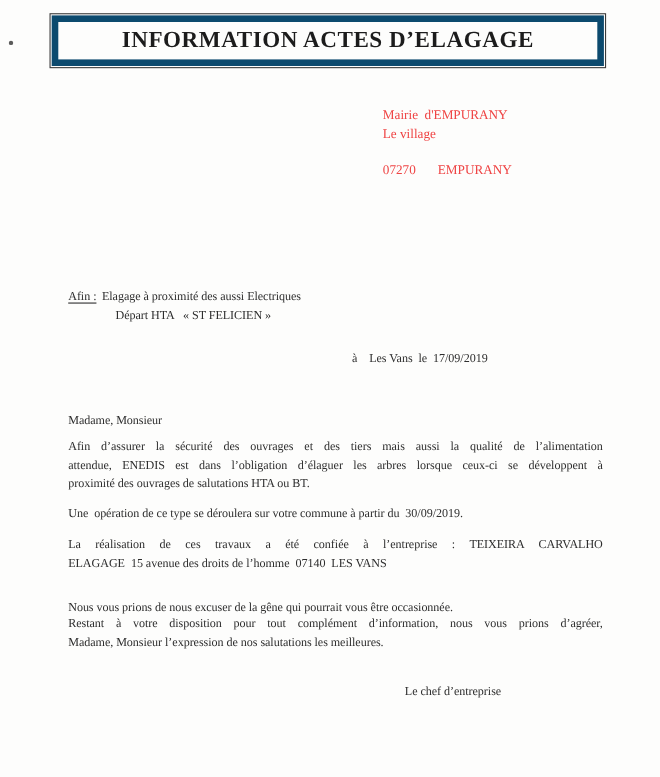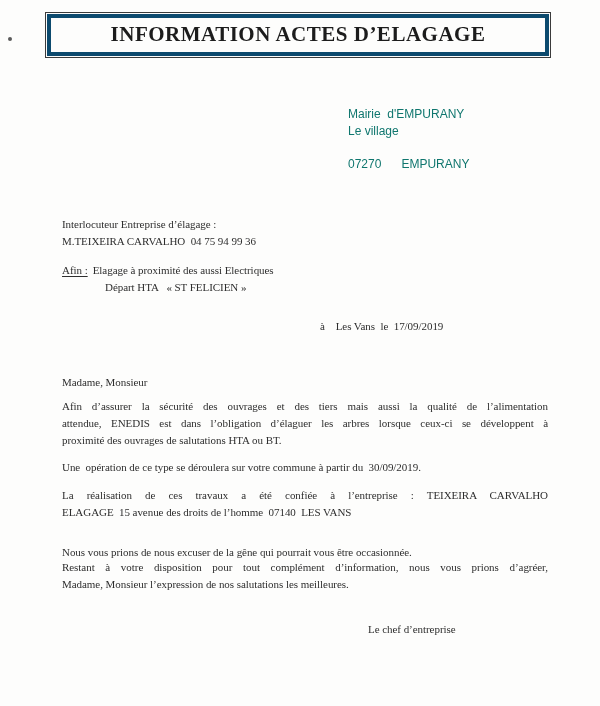--- a/index.html
+++ b/index.html
@@ -17,35 +17,35 @@
   
   .speck{left:8px;top:37px;width:4px;height:4px;background:#5a5a5a;border-radius:50%;}
   
   .title-box{
     left:45px;top:12px;width:502px;
     border:1px solid #3b3b3b;
     padding:1px;
     background:#fdfdfc;
   }
   .title-inner{
-    border:4px solid #0c4a6e;
+    border:6px solid #0c4a6e;
     text-align:center;
     padding:4px 0 5px 0;
   }
   .title-text{
     font-weight:bold;
     font-size:21px;
     letter-spacing:0.5px;
     color:#1c1c1c;
   }
   
   .recipient{
-    left:348px;top:106px;
-    font-family:Liberation Sans, sans-serif;
-    font-size:12px;line-height:17px;color:#0f766e;
+    left:348px;top:96px;
+    font-family:Liberation Serif, serif;
+    font-size:12px;line-height:17px;color:#ef4444;
   }
   .postal{margin-top:16px;}
   .postal .city{margin-left:20px;}
   
   .serif-block{font-size:11px;line-height:17px;color:#2e2e2e;letter-spacing:-0.05px;}
   .interlocuteur{left:62px;top:216px;}
   .objet{left:62px;top:262px;}
   .objet-label{text-decoration:underline;text-underline-offset:2px;}
   .objet-rest{margin-left:5px;}
   .objet-line2{padding-left:43px;}
@@ -76,24 +76,20 @@
   </div>
 
   <div class="abs recipient">
     <div class="pre">Mairie  d'EMPURANY</div>
     <div>Le village</div>
     <div class="postal">
       <span>07270</span><span class="city">EMPURANY</span>
     </div>
   </div>
 
-  <div class="abs serif-block interlocuteur">
-    <div>Interlocuteur Entreprise d’élagage :</div>
-    <div class="pre">M.TEIXEIRA CARVALHO  04 75 94 99 36</div>
-  </div>
 
   <div class="abs serif-block objet">
     <div>
       <span class="objet-label">Afin :</span><span class="objet-rest">Elagage à proximité des aussi Electriques</span>
     </div>
     <div class="objet-line2 pre">Départ HTA   « ST FELICIEN »</div>
   </div>
 
   <div class="abs serif-block dateline pre">à    Les Vans  le  17/09/2019</div>
 

